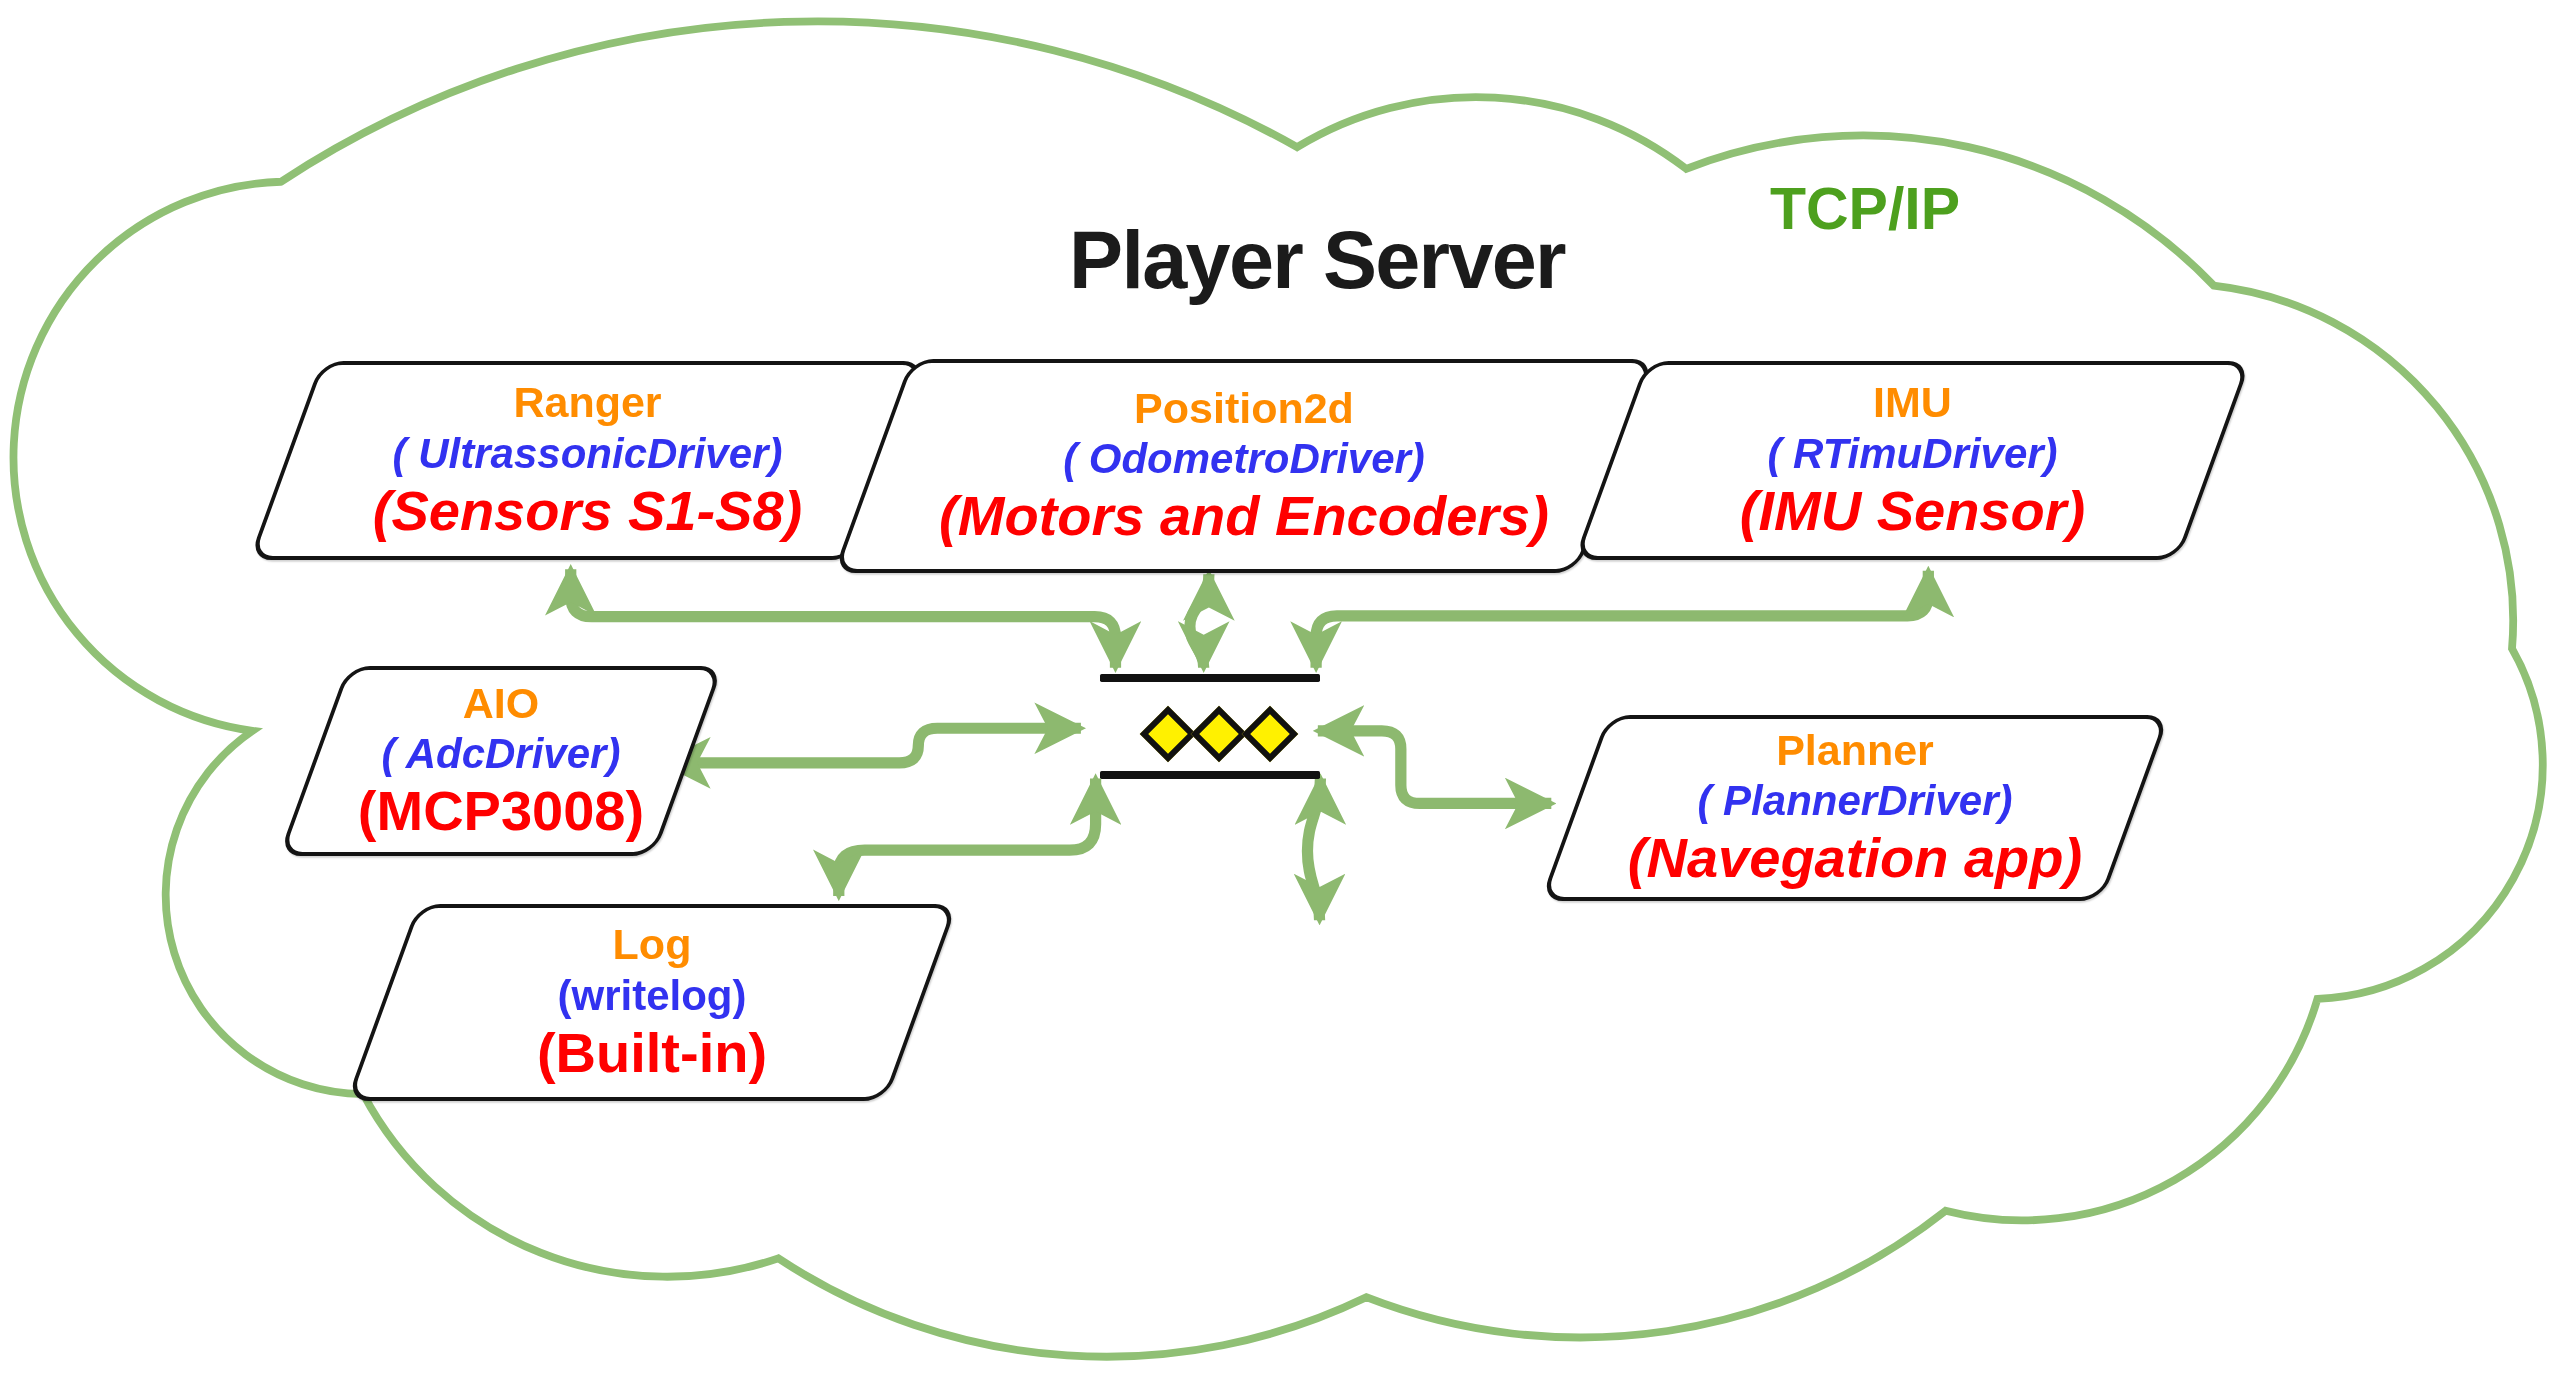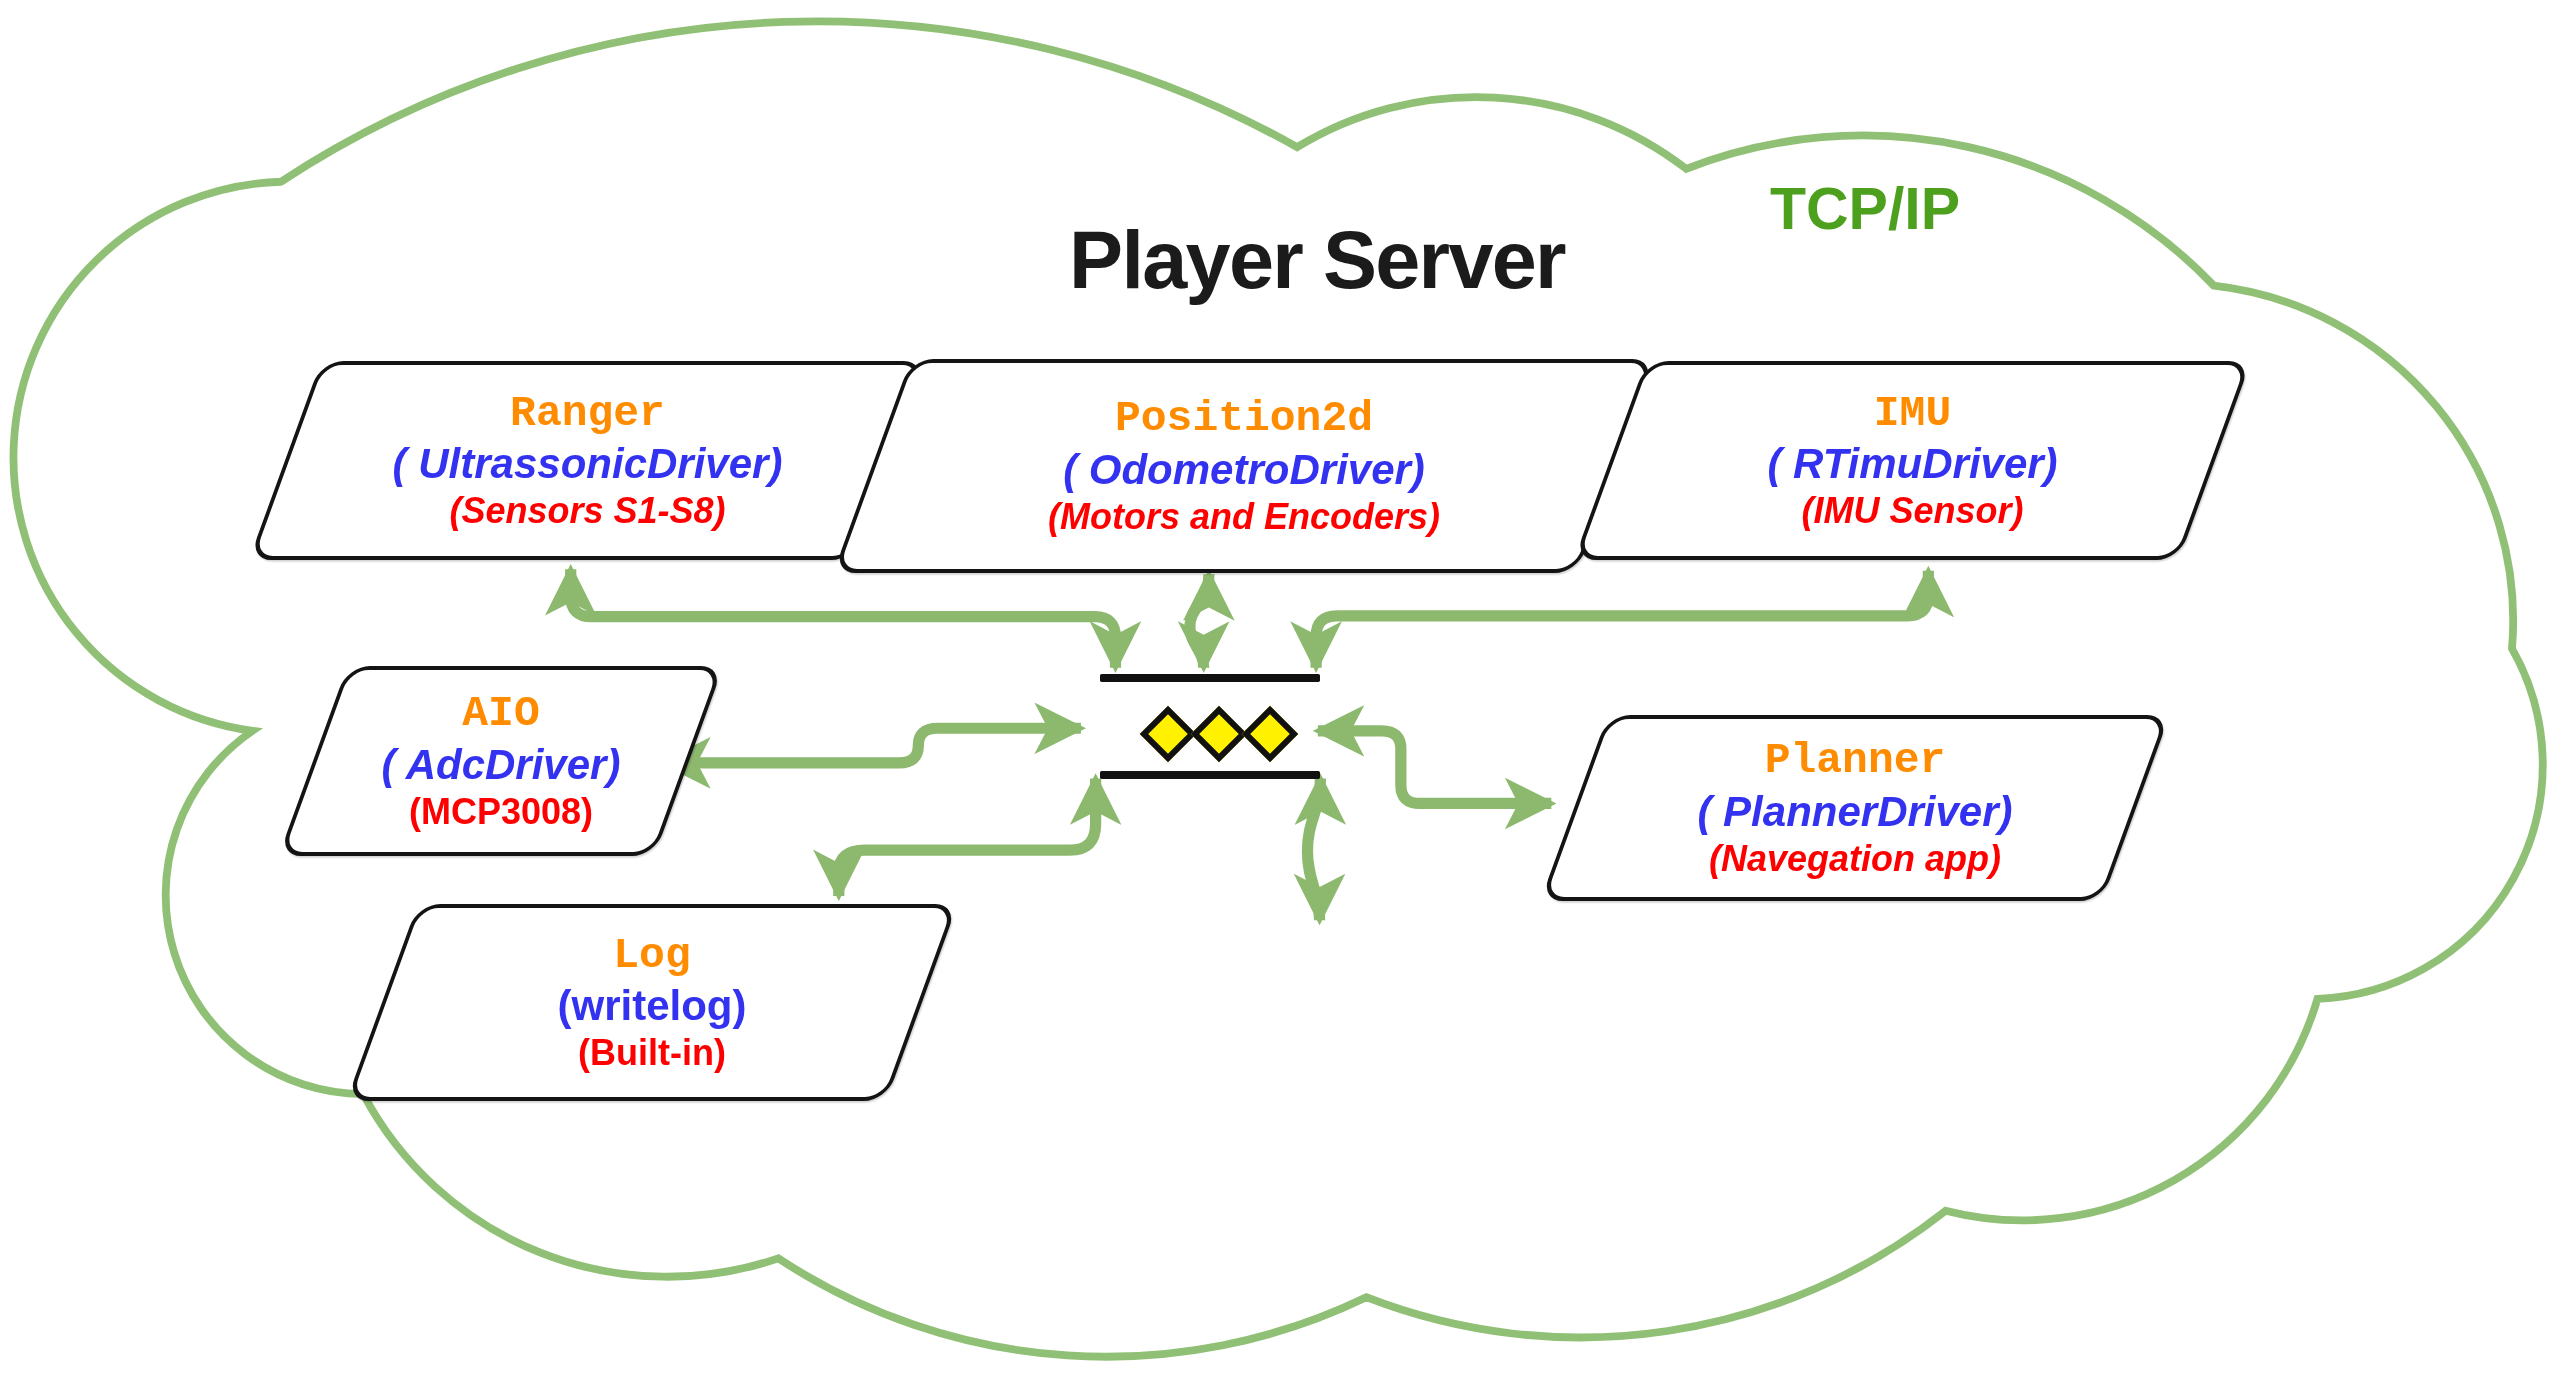--- a/index.html
+++ b/index.html
@@ -34,23 +34,23 @@
   .node .shape{
     position:absolute;left:0;top:0;right:0;bottom:0;
     background:#fff;border:4.3px solid var(--box_border);border-radius:22.5px;
     transform:skewX(-20deg);
     box-shadow:1.7px 1.7px 1.7px rgba(0,0,0,0.18);
   }
   .node .content{
     position:relative;display:flex;flex-direction:column;justify-content:center;
     align-items:center;height:100%;gap:6px;text-align:center;white-space:nowrap;
   }
-  .iface{font-size:43px;color:var(--interface_text);line-height:1.05;font-family:Liberation Mono, monospace;}
+  .iface{font-size:43px;color:var(--interface_text);line-height:1.05;}
   .driver{font-size:42px;color:var(--driver_text);line-height:1.05;}
-  .hw{font-size:36px;color:var(--hardware_text);line-height:1.05;}
+  .hw{font-size:56px;color:var(--hardware_text);line-height:1.05;}
   .it{font-style:italic;}
   .bus-bar{position:absolute;width:220px;height:7.8px;background:#111;border-radius:1.7px;}
   .diamond{
     position:absolute;width:28px;height:28px;background:var(--diamond_yellow);
     border:6px solid #111;transform:rotate(45deg) ;
   }
 </style>
 </head>
 <body>
 

